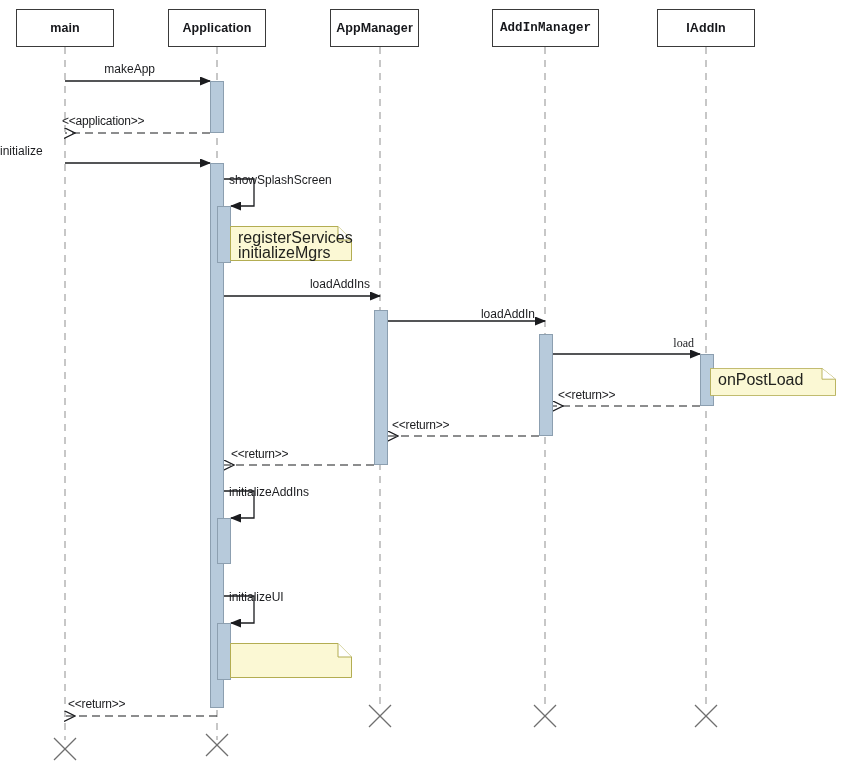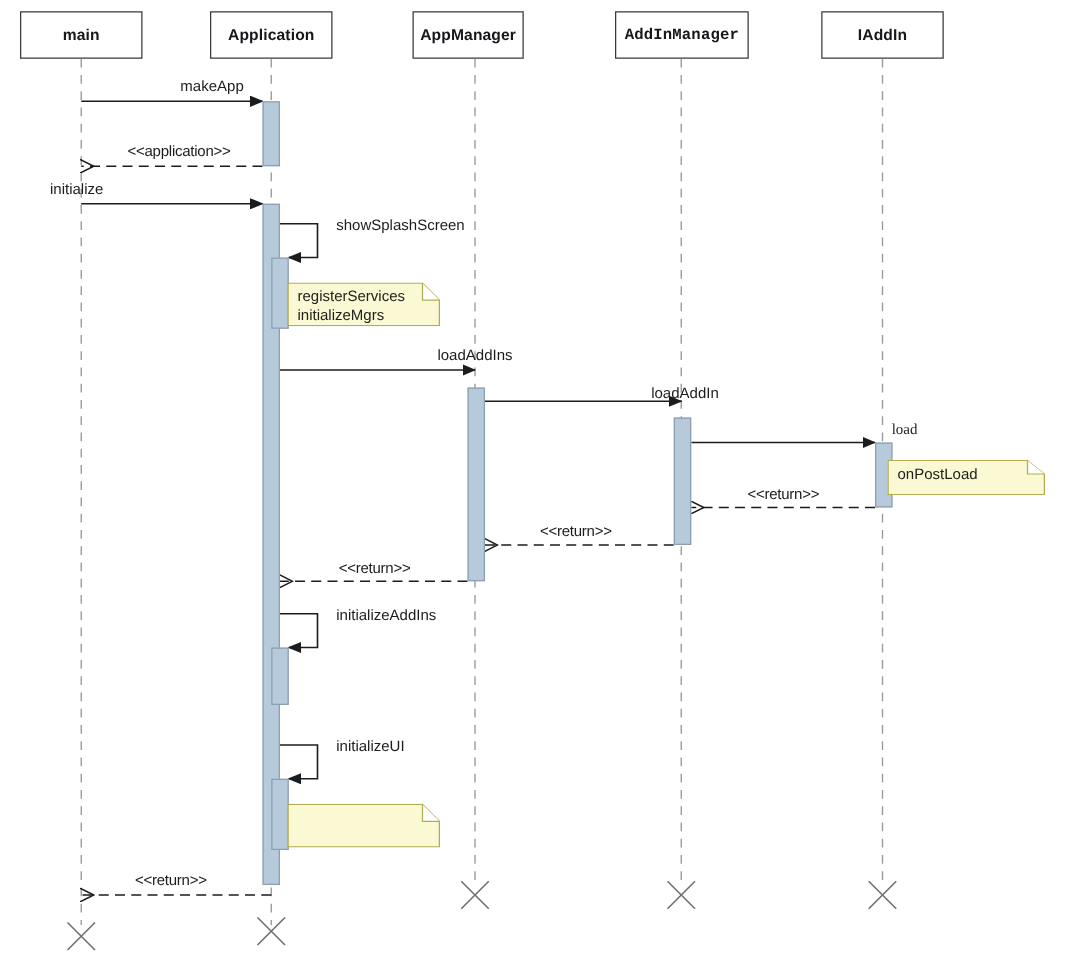--- a/index.html
+++ b/index.html
@@ -43,21 +43,21 @@
     position: absolute;
     box-sizing: border-box;
     background: #b7cadb;
     border: 1px solid #8c9fb0;
   }
   
   .note {
     position: absolute;
     box-sizing: border-box;
     background: #fbf8d4;
-    font-size: 12px;
+    font-size: 16px;
     color: #22231f;
     line-height: 15px;
     padding: 4px 6px 20px 8px;
     white-space: pre;
   }
   .note .note-body {
     position: relative;
     z-index: 2;
   }
   .note svg.note-shape {
@@ -68,21 +68,20 @@
     height: 100%;
     z-index: 1;
   }
   .note.transparent-bg { background: transparent; }
   
   .msg-label {
     position: absolute;
     font-size: 12px;
     color: #1b1c1f;
     white-space: pre;
-    margin-left: 40px;
   }
   .msg-label.ret {
     letter-spacing: -0.2px;
   }
 </style>
 </head>
 <body>
 
 <div id="diagram">
   <svg class="layer" id="svg-lines" xmlns="http://www.w3.org/2000/svg">

